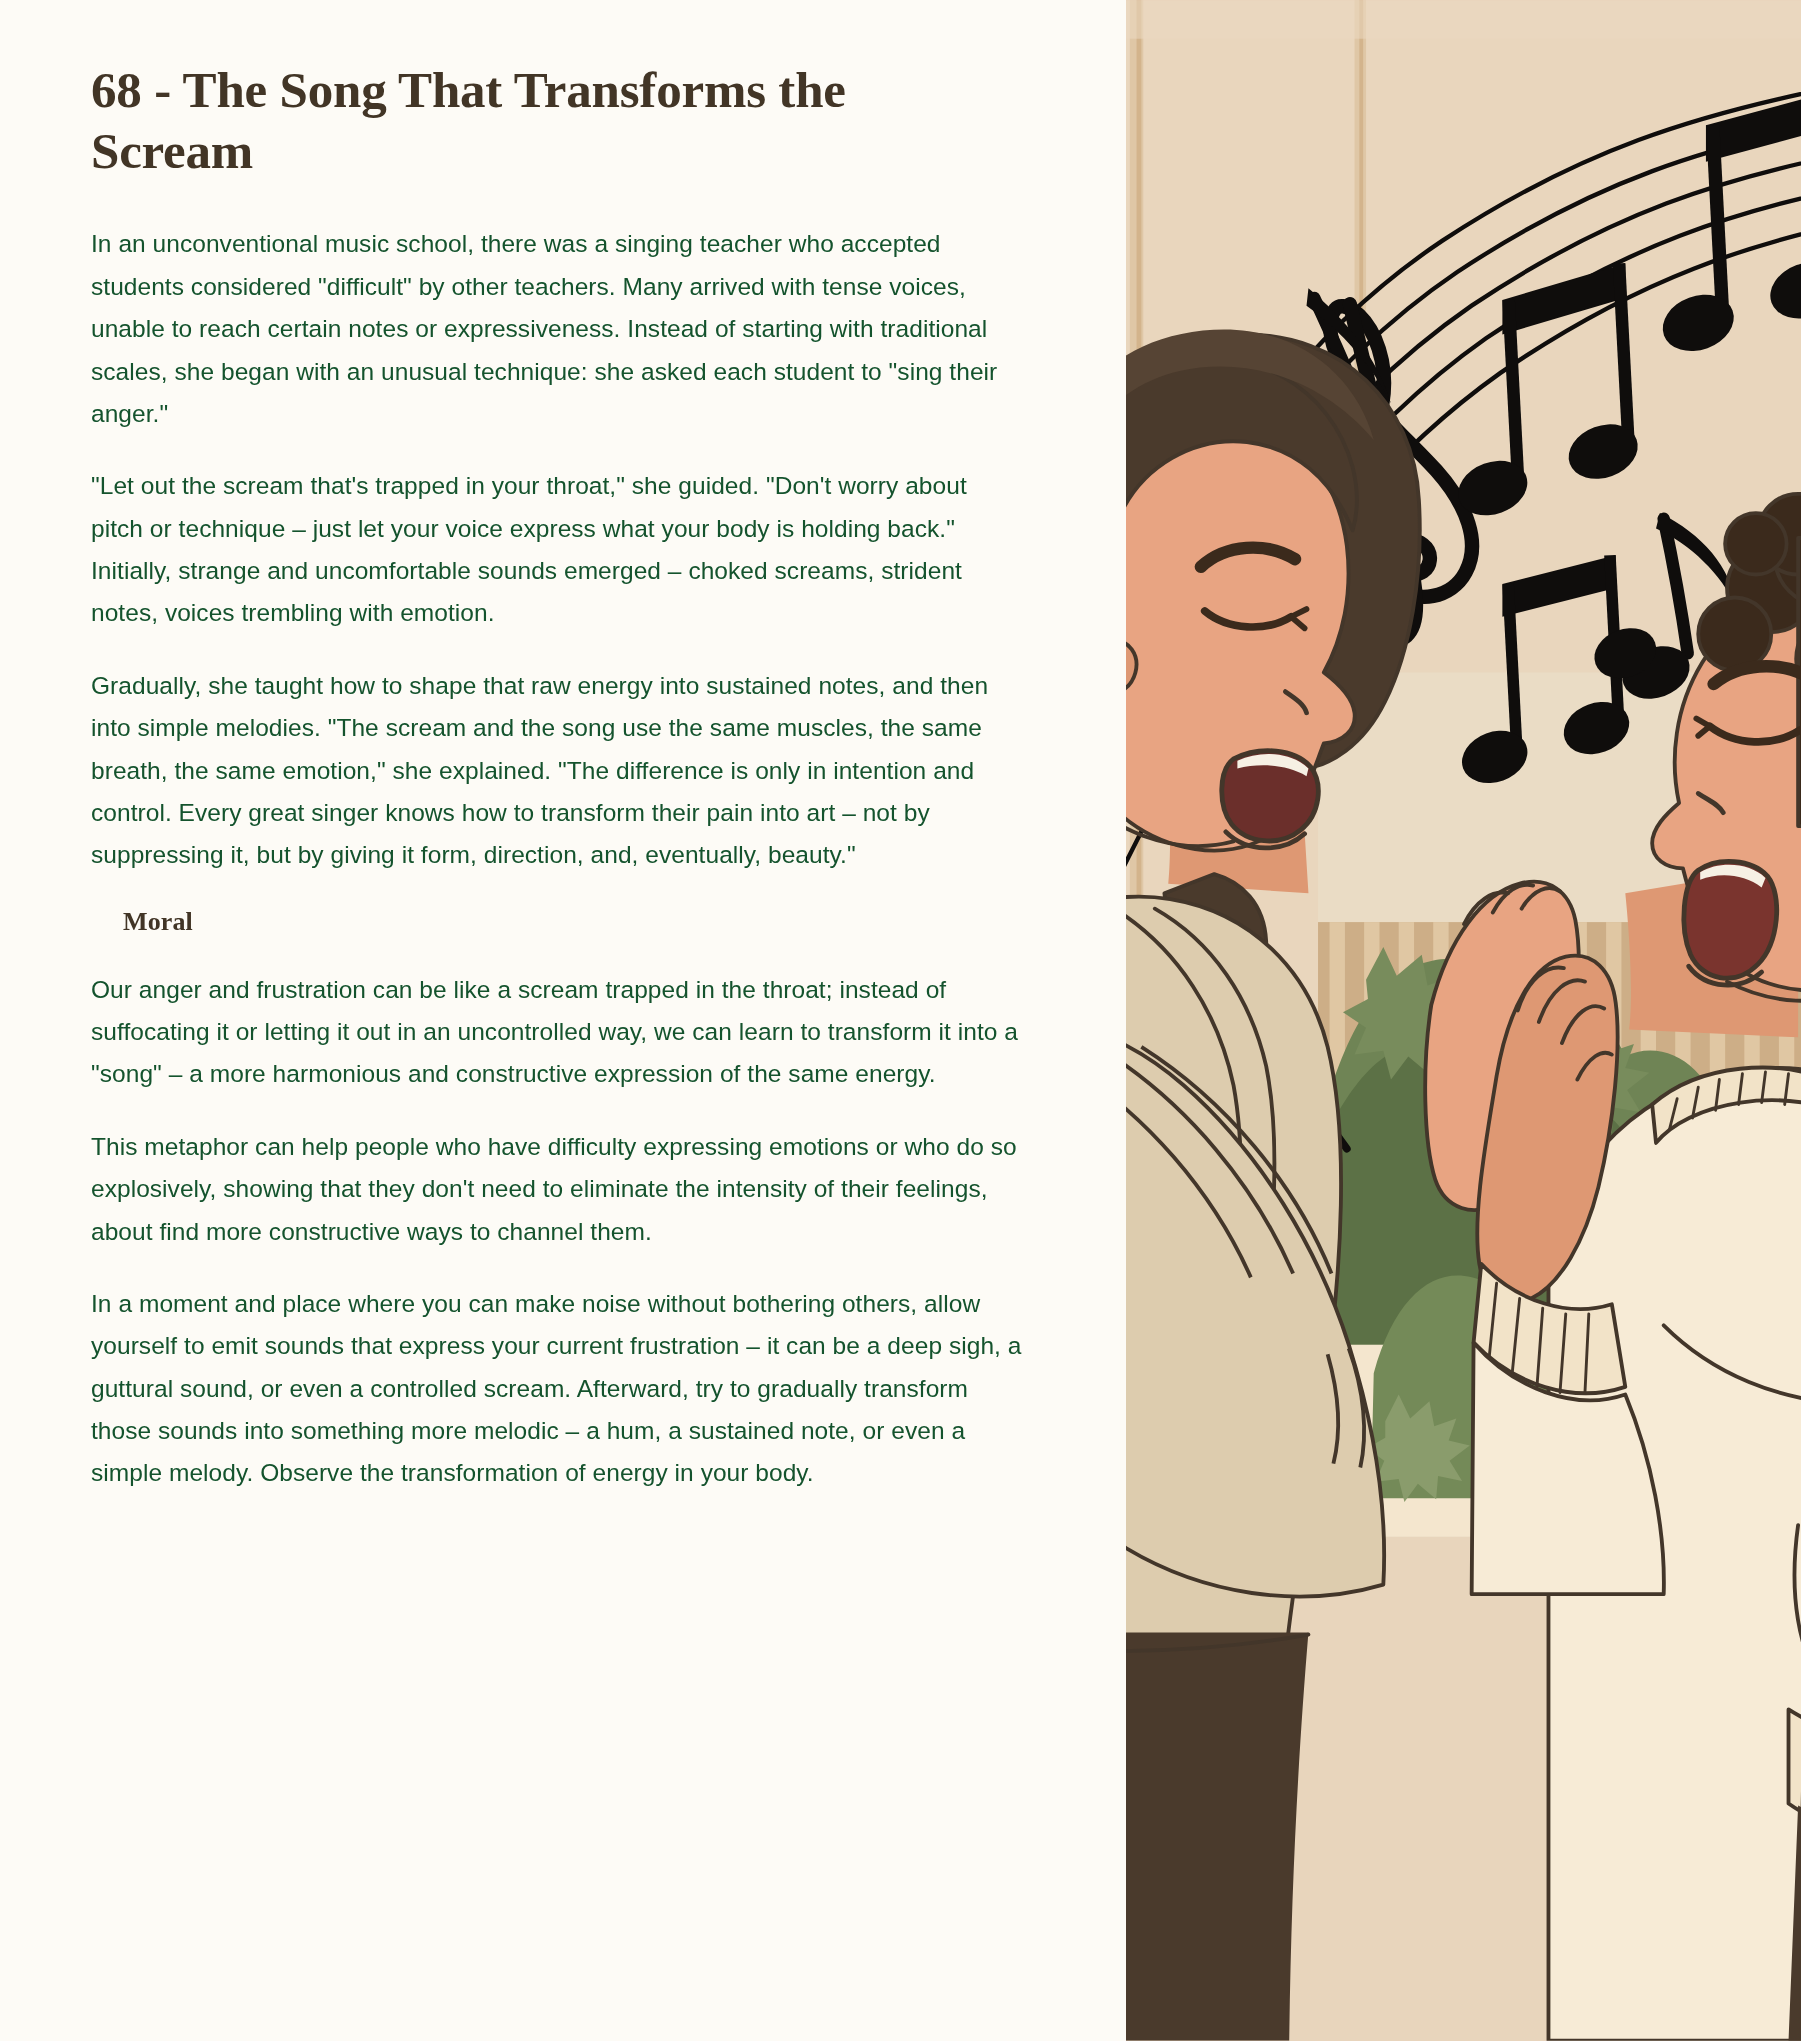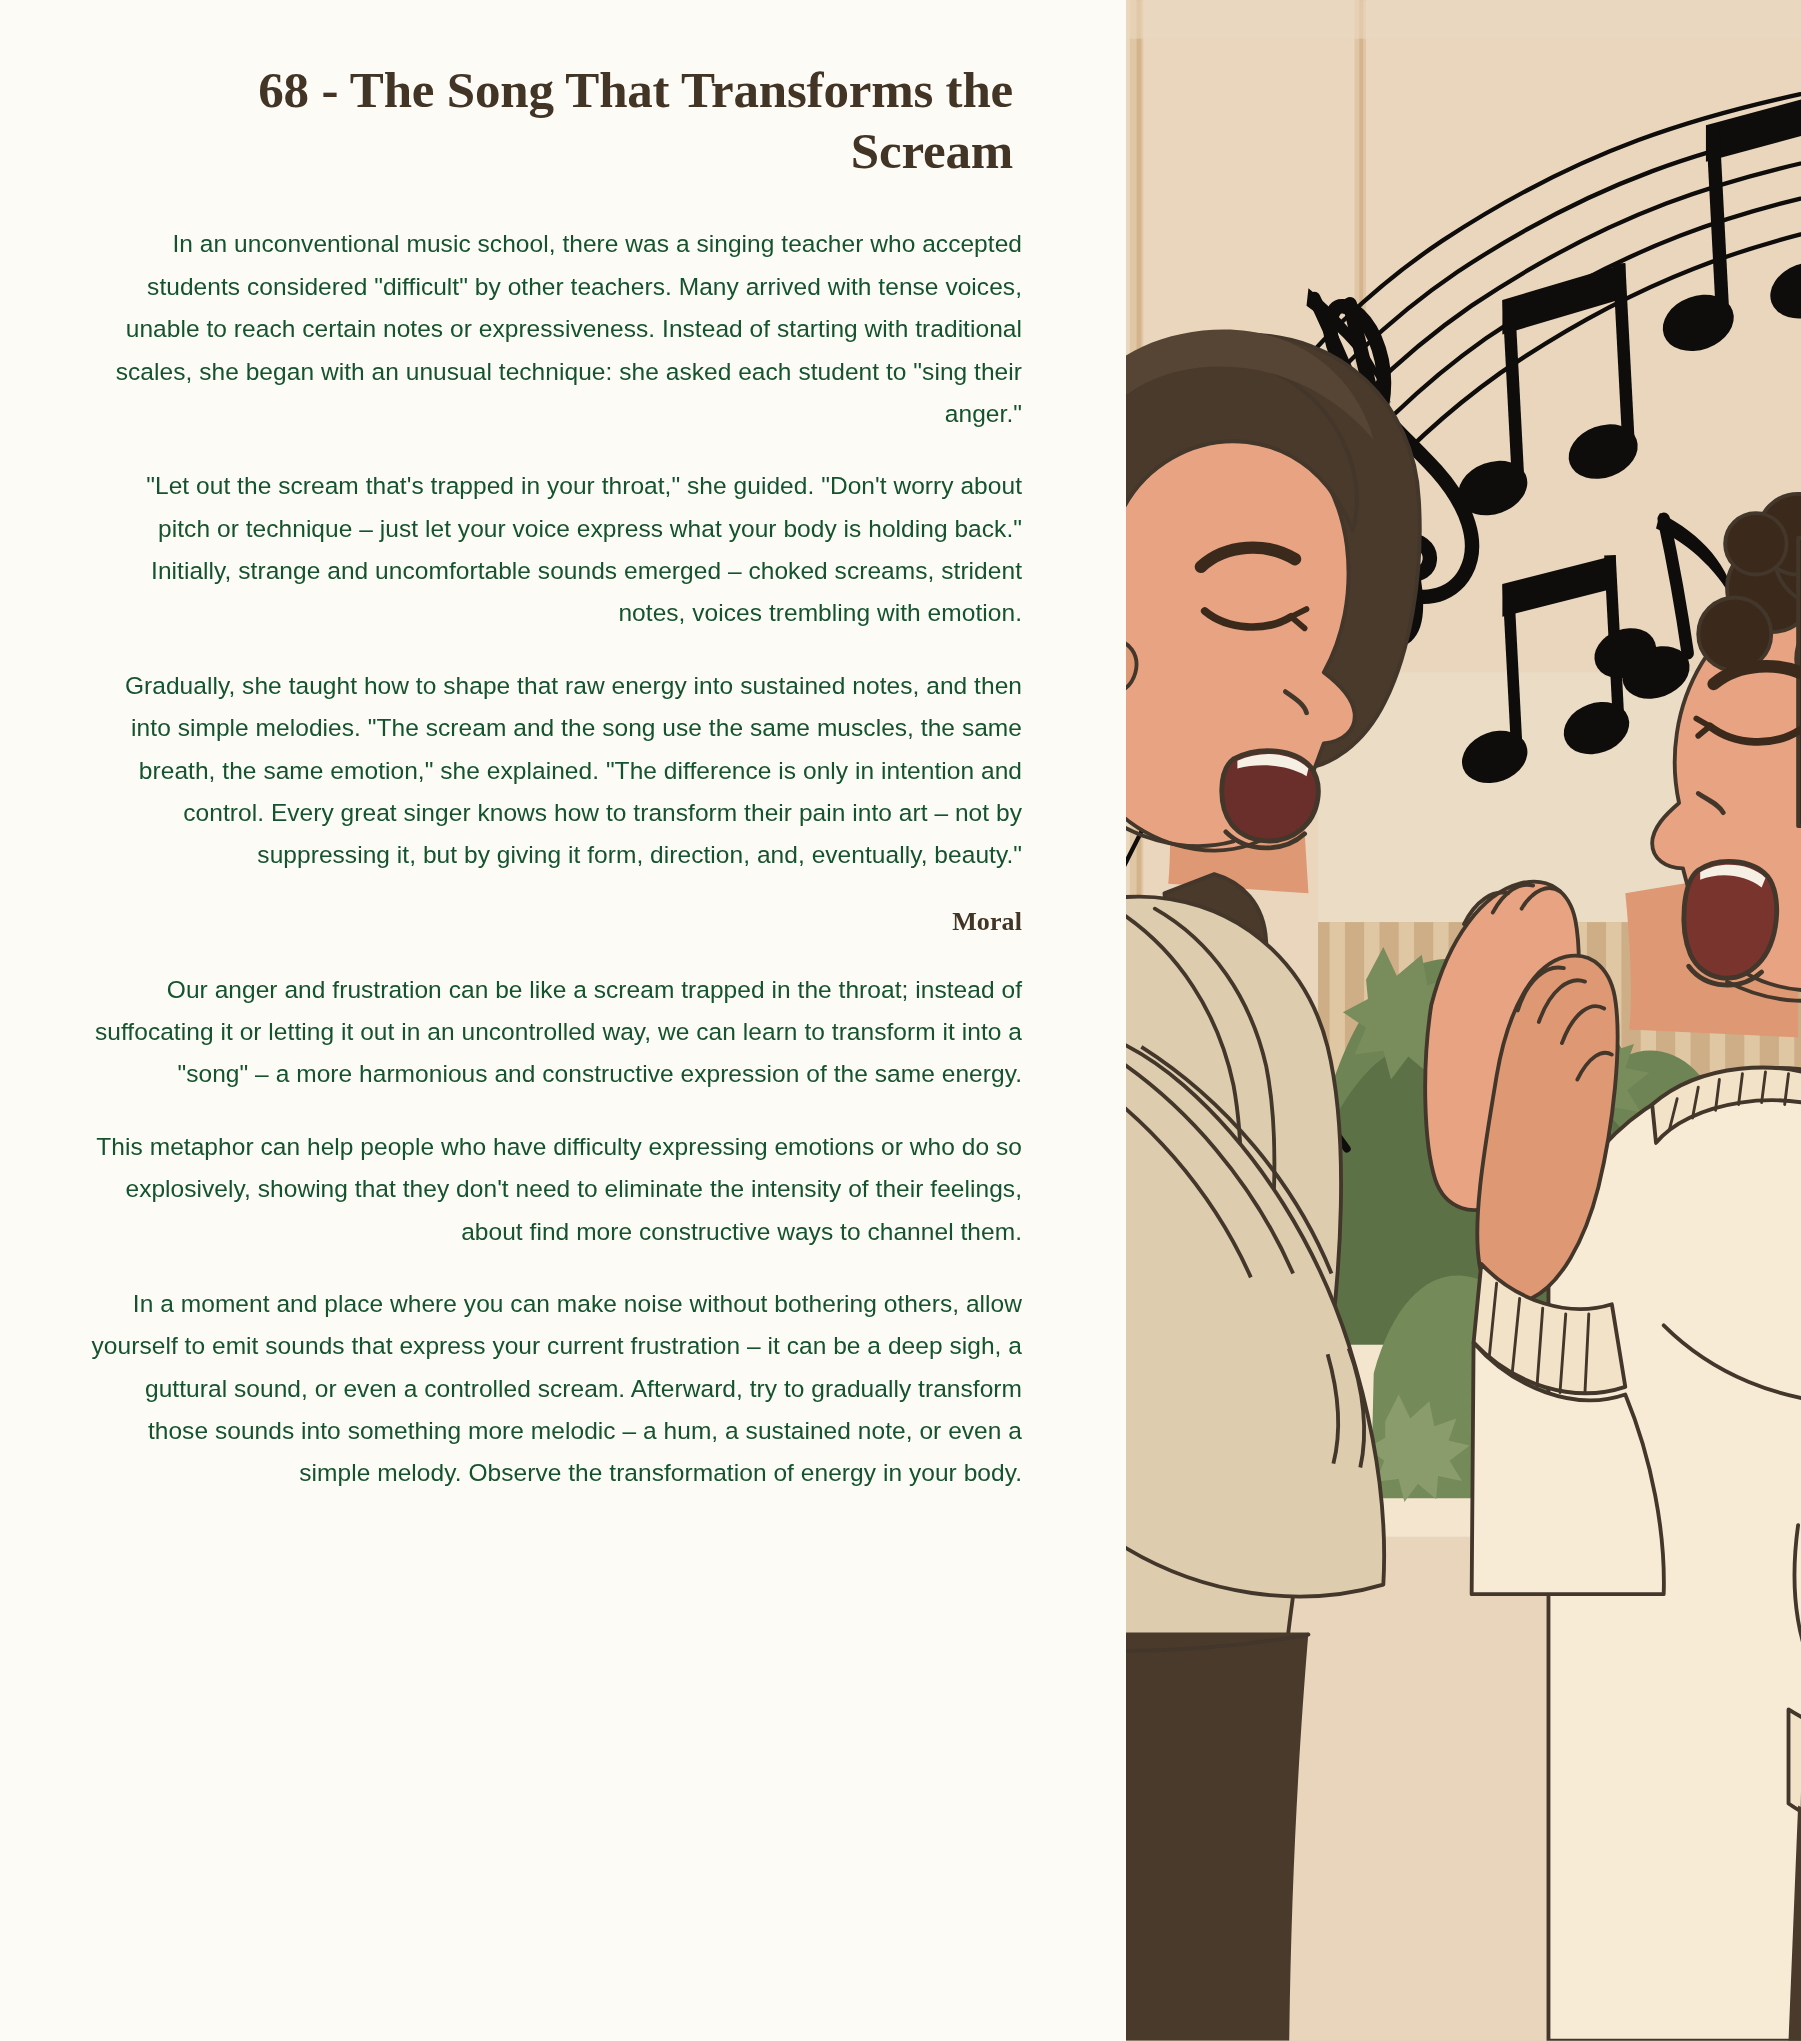--- a/index.html
+++ b/index.html
@@ -10,21 +10,20 @@
     background: #FDFBF6;
     font-family: "Liberation Sans", sans-serif;
   }
 
   .page {
     position: relative;
     width: 1801px;
     height: 2041px;
     background: #FDFBF6;
     overflow: hidden;
-    text-align: right;
   }
 
   
   .article {
     position: absolute;
     left: 0;
     top: 0;
     width: 1126px;
     height: 2041px;
     padding: 60px 104px 0 91px;
@@ -53,20 +52,21 @@
   }
 
   .section-heading {
     font-family: "Liberation Serif", serif;
     font-weight: bold;
     font-size: 26px;
     color: #423526;
     margin-top: 9.6px;
     margin-bottom: 32px;
     letter-spacing: 0.1px;
+    margin-left: 32px;
   }
 
   
   .illustration {
     position: absolute;
     left: 1126px;
     top: 0;
     width: 675px;
     height: 2041px;
     overflow: hidden;

